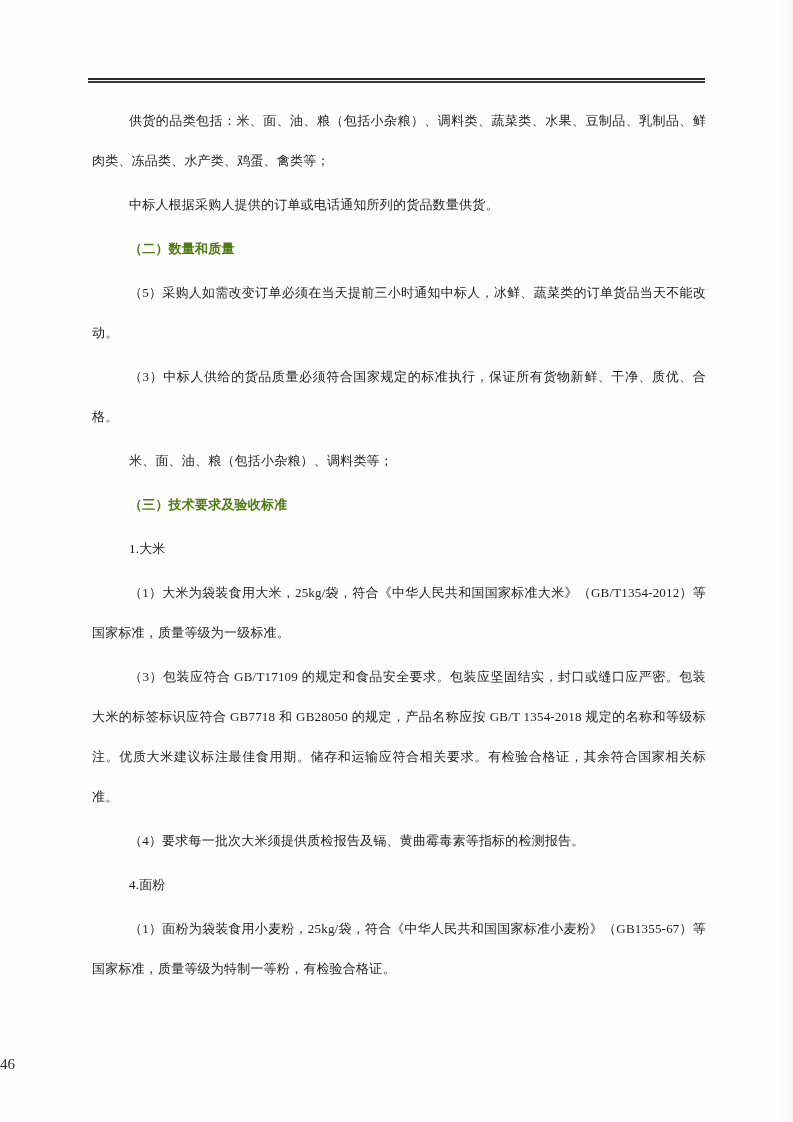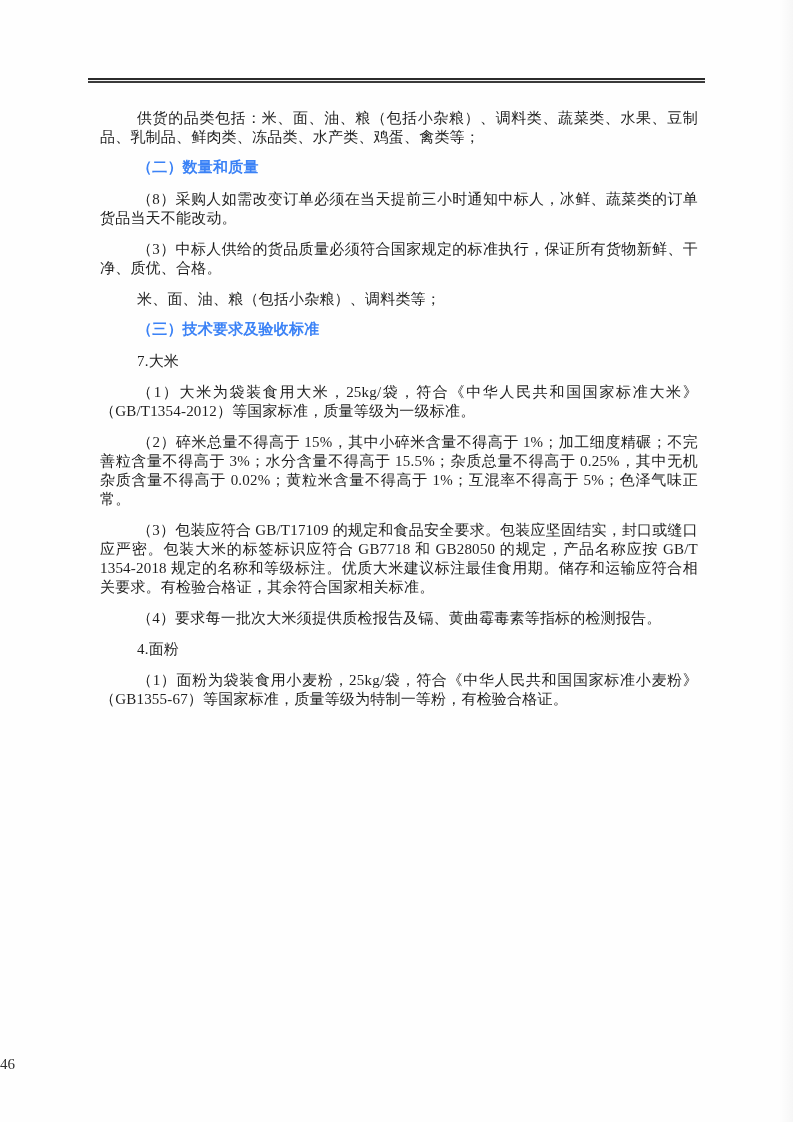--- a/index.html
+++ b/index.html
@@ -34,32 +34,31 @@
     border-bottom: 2px solid #3a3a3a;
     background: #f5f5f5;
   }
   .text-block {
     position: absolute;
     left: 88px;
     top: 97px;
     width: 622px;
   }
   .para {
-    margin: 12px;
-    font-size: 15px;
-    line-height: 19px;
+    margin: 4px;
+    font-size: 13px;
+    line-height: 40px;
     text-indent: 37px;
     text-align: justify;
     letter-spacing: 0.2px;
     word-break: break-word;
   }
   .para.bold {
     font-weight: bold;
-    color: #3b82f6;
-    font-family: Liberation Mono, monospace;
+    color: #4d7c0f;
   }
   .page-number {
     position: absolute;
     left: 0;
     top: 1056px;
     width: 100%;
     text-align: left;
     font-size: 15px;
     color: #2e2e2e;
     font-family: "Liberation Serif", "DejaVu Serif", serif;
@@ -67,28 +66,28 @@
 </style>
 </head>
 <body>
 
 <div class="page">
 
   <div class="header-rule"></div>
 
   <div class="text-block">
     <p class="para">供货的品类包括：米、面、油、粮（包括小杂粮）、调料类、蔬菜类、水果、豆制品、乳制品、鲜肉类、冻品类、水产类、鸡蛋、禽类等；</p>
+    <p class="para">中标人根据采购人提供的订单或电话通知所列的货品数量供货。</p>
     <p class="para bold">（二）数量和质量</p>
-    <p class="para">（8）采购人如需改变订单必须在当天提前三小时通知中标人，冰鲜、蔬菜类的订单货品当天不能改动。</p>
+    <p class="para">（5）采购人如需改变订单必须在当天提前三小时通知中标人，冰鲜、蔬菜类的订单货品当天不能改动。</p>
     <p class="para">（3）中标人供给的货品质量必须符合国家规定的标准执行，保证所有货物新鲜、干净、质优、合格。</p>
     <p class="para">米、面、油、粮（包括小杂粮）、调料类等；</p>
     <p class="para bold">（三）技术要求及验收标准</p>
-    <p class="para">7.大米</p>
+    <p class="para">1.大米</p>
     <p class="para">（1）大米为袋装食用大米，25kg/袋，符合《中华人民共和国国家标准大米》（GB/T1354-2012）等国家标准，质量等级为一级标准。</p>
-    <p class="para">（2）碎米总量不得高于 15%，其中小碎米含量不得高于 1%；加工细度精碾；不完善粒含量不得高于 3%；水分含量不得高于 15.5%；杂质总量不得高于 0.25%，其中无机杂质含量不得高于 0.02%；黄粒米含量不得高于 1%；互混率不得高于 5%；色泽气味正常。</p>
     <p class="para">（3）包装应符合 GB/T17109 的规定和食品安全要求。包装应坚固结实，封口或缝口应严密。包装大米的标签标识应符合 GB7718 和 GB28050 的规定，产品名称应按 GB/T 1354-2018 规定的名称和等级标注。优质大米建议标注最佳食用期。储存和运输应符合相关要求。有检验合格证，其余符合国家相关标准。</p>
     <p class="para">（4）要求每一批次大米须提供质检报告及镉、黄曲霉毒素等指标的检测报告。</p>
     <p class="para">4.面粉</p>
     <p class="para">（1）面粉为袋装食用小麦粉，25kg/袋，符合《中华人民共和国国家标准小麦粉》（GB1355-67）等国家标准，质量等级为特制一等粉，有检验合格证。</p>
   </div>
 
   <div class="page-number">46</div>
 
   <div class="scan-edge"></div>
 

